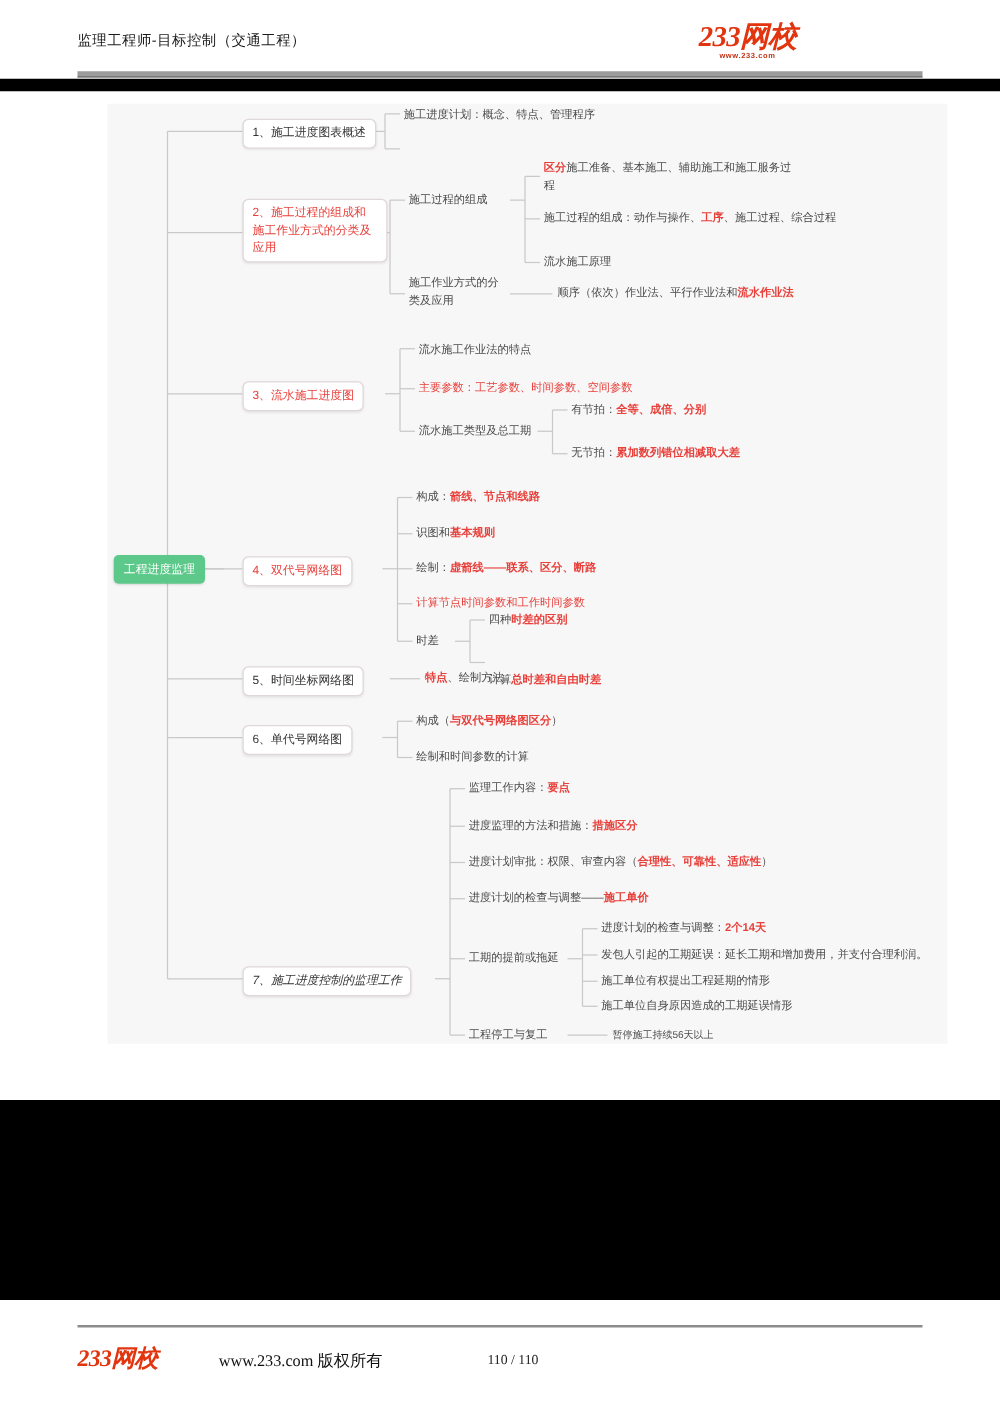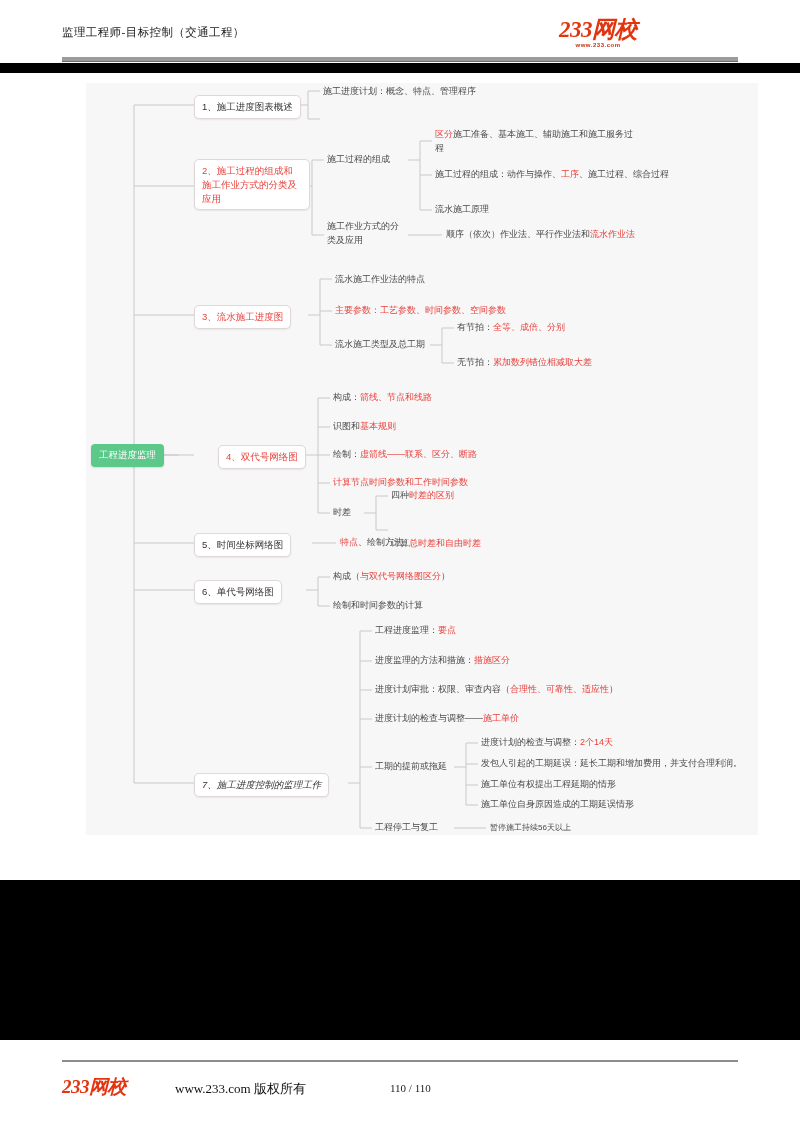--- a/index.html
+++ b/index.html
@@ -85,21 +85,21 @@
   }
 
   .leaf {
     position:absolute;
     font-size:9px;
     color:#4a4a4a;
     line-height:1.5;
     white-space:nowrap;
   }
   .leaf.red { color:#e8413c; }
-  .leaf .r { color:#e8413c; }
+  .leaf .r { color:#e8413c;font-weight:bold; }
   .leaf .k { color:#4a4a4a; }
   .leaf.wrap { white-space:normal; width:180px; }
 
   
   #black-block {
     position:absolute; left:0; top:880px; width:800px; height:160px;
     background:#000000;
   }
 
   
@@ -248,38 +248,38 @@
     <div class="leaf wrap" style="left:241px; top:137px; width:78px;">施工作业方式的分类及应用</div>
     <div class="leaf" style="left:360px; top:145px;"><span>顺序（依次）作业法、平行作业法和</span><span class="r">流水作业法</span></div>
 
     <div class="node red" style="left:108px; top:222px;">3、流水施工进度图</div>
     <div class="leaf" style="left:249px; top:190px;">流水施工作业法的特点</div>
     <div class="leaf red" style="left:249px; top:221px;">主要参数：工艺参数、时间参数、空间参数</div>
     <div class="leaf" style="left:249px; top:255px;">流水施工类型及总工期</div>
     <div class="leaf" style="left:371px; top:238px;"><span class="k">有节拍：</span><span class="r">全等、成倍、分别</span></div>
     <div class="leaf" style="left:371px; top:273px;"><span class="k">无节拍：</span><span class="r">累加数列错位相减取大差</span></div>
 
-    <div class="node red" style="left:108px; top:362px;margin-left:24px;">4、双代号网络图</div>
+    <div class="node red" style="left:108px; top:362px;">4、双代号网络图</div>
     <div class="leaf" style="left:247px; top:308px;"><span class="k">构成：</span><span class="r">箭线、节点和线路</span></div>
     <div class="leaf" style="left:247px; top:337px;"><span class="k">识图和</span><span class="r">基本规则</span></div>
     <div class="leaf" style="left:247px; top:365px;"><span class="k">绘制：</span><span class="r">虚箭线——联系、区分、断路</span></div>
     <div class="leaf red" style="left:247px; top:393px;">计算节点时间参数和工作时间参数</div>
     <div class="leaf" style="left:247px; top:423px;">时差</div>
     <div class="leaf" style="left:305px; top:406px;"><span class="k">四种</span><span class="r">时差的区别</span></div>
     <div class="leaf" style="left:305px; top:454px;"><span class="k">计算</span><span class="r">总时差和自由时差</span></div>
 
     <div class="node" style="left:108px; top:450px;">5、时间坐标网络图</div>
     <div class="leaf" style="left:254px; top:453px;"><span class="r">特点</span><span class="k">、绘制方法</span></div>
 
     <div class="node" style="left:108px; top:497px;">6、单代号网络图</div>
     <div class="leaf" style="left:247px; top:487px;"><span class="k">构成（</span><span class="r">与双代号网络图区分</span><span class="k">）</span></div>
     <div class="leaf" style="left:247px; top:516px;">绘制和时间参数的计算</div>
 
     <div class="node" style="left:108px; top:690px;font-style:italic;">7、施工进度控制的监理工作</div>
-    <div class="leaf" style="left:289px; top:541px;"><span class="k">工程进度监理：</span><span class="r">要点</span></div>
+    <div class="leaf" style="left:289px; top:541px;"><span class="k">监理工作内容：</span><span class="r">要点</span></div>
     <div class="leaf" style="left:289px; top:571px;"><span class="k">进度监理的方法和措施：</span><span class="r">措施区分</span></div>
     <div class="leaf" style="left:289px; top:600px;"><span class="k">进度计划审批：权限、审查内容（</span><span class="r">合理性、可靠性、适应性</span><span class="k">）</span></div>
     <div class="leaf" style="left:289px; top:629px;"><span class="k">进度计划的检查与调整——</span><span class="r">施工单价</span></div>
 
     <div class="leaf" style="left:289px; top:677px;">工期的提前或拖延</div>
     <div class="leaf" style="left:395px; top:653px;"><span class="k">进度计划的检查与调整：</span><span class="r">2个14天</span></div>
     <div class="leaf" style="left:395px; top:674px;">发包人引起的工期延误：延长工期和增加费用，并支付合理利润。</div>
     <div class="leaf" style="left:395px; top:695px;">施工单位有权提出工程延期的情形</div>
     <div class="leaf" style="left:395px; top:715px;">施工单位自身原因造成的工期延误情形</div>
 

